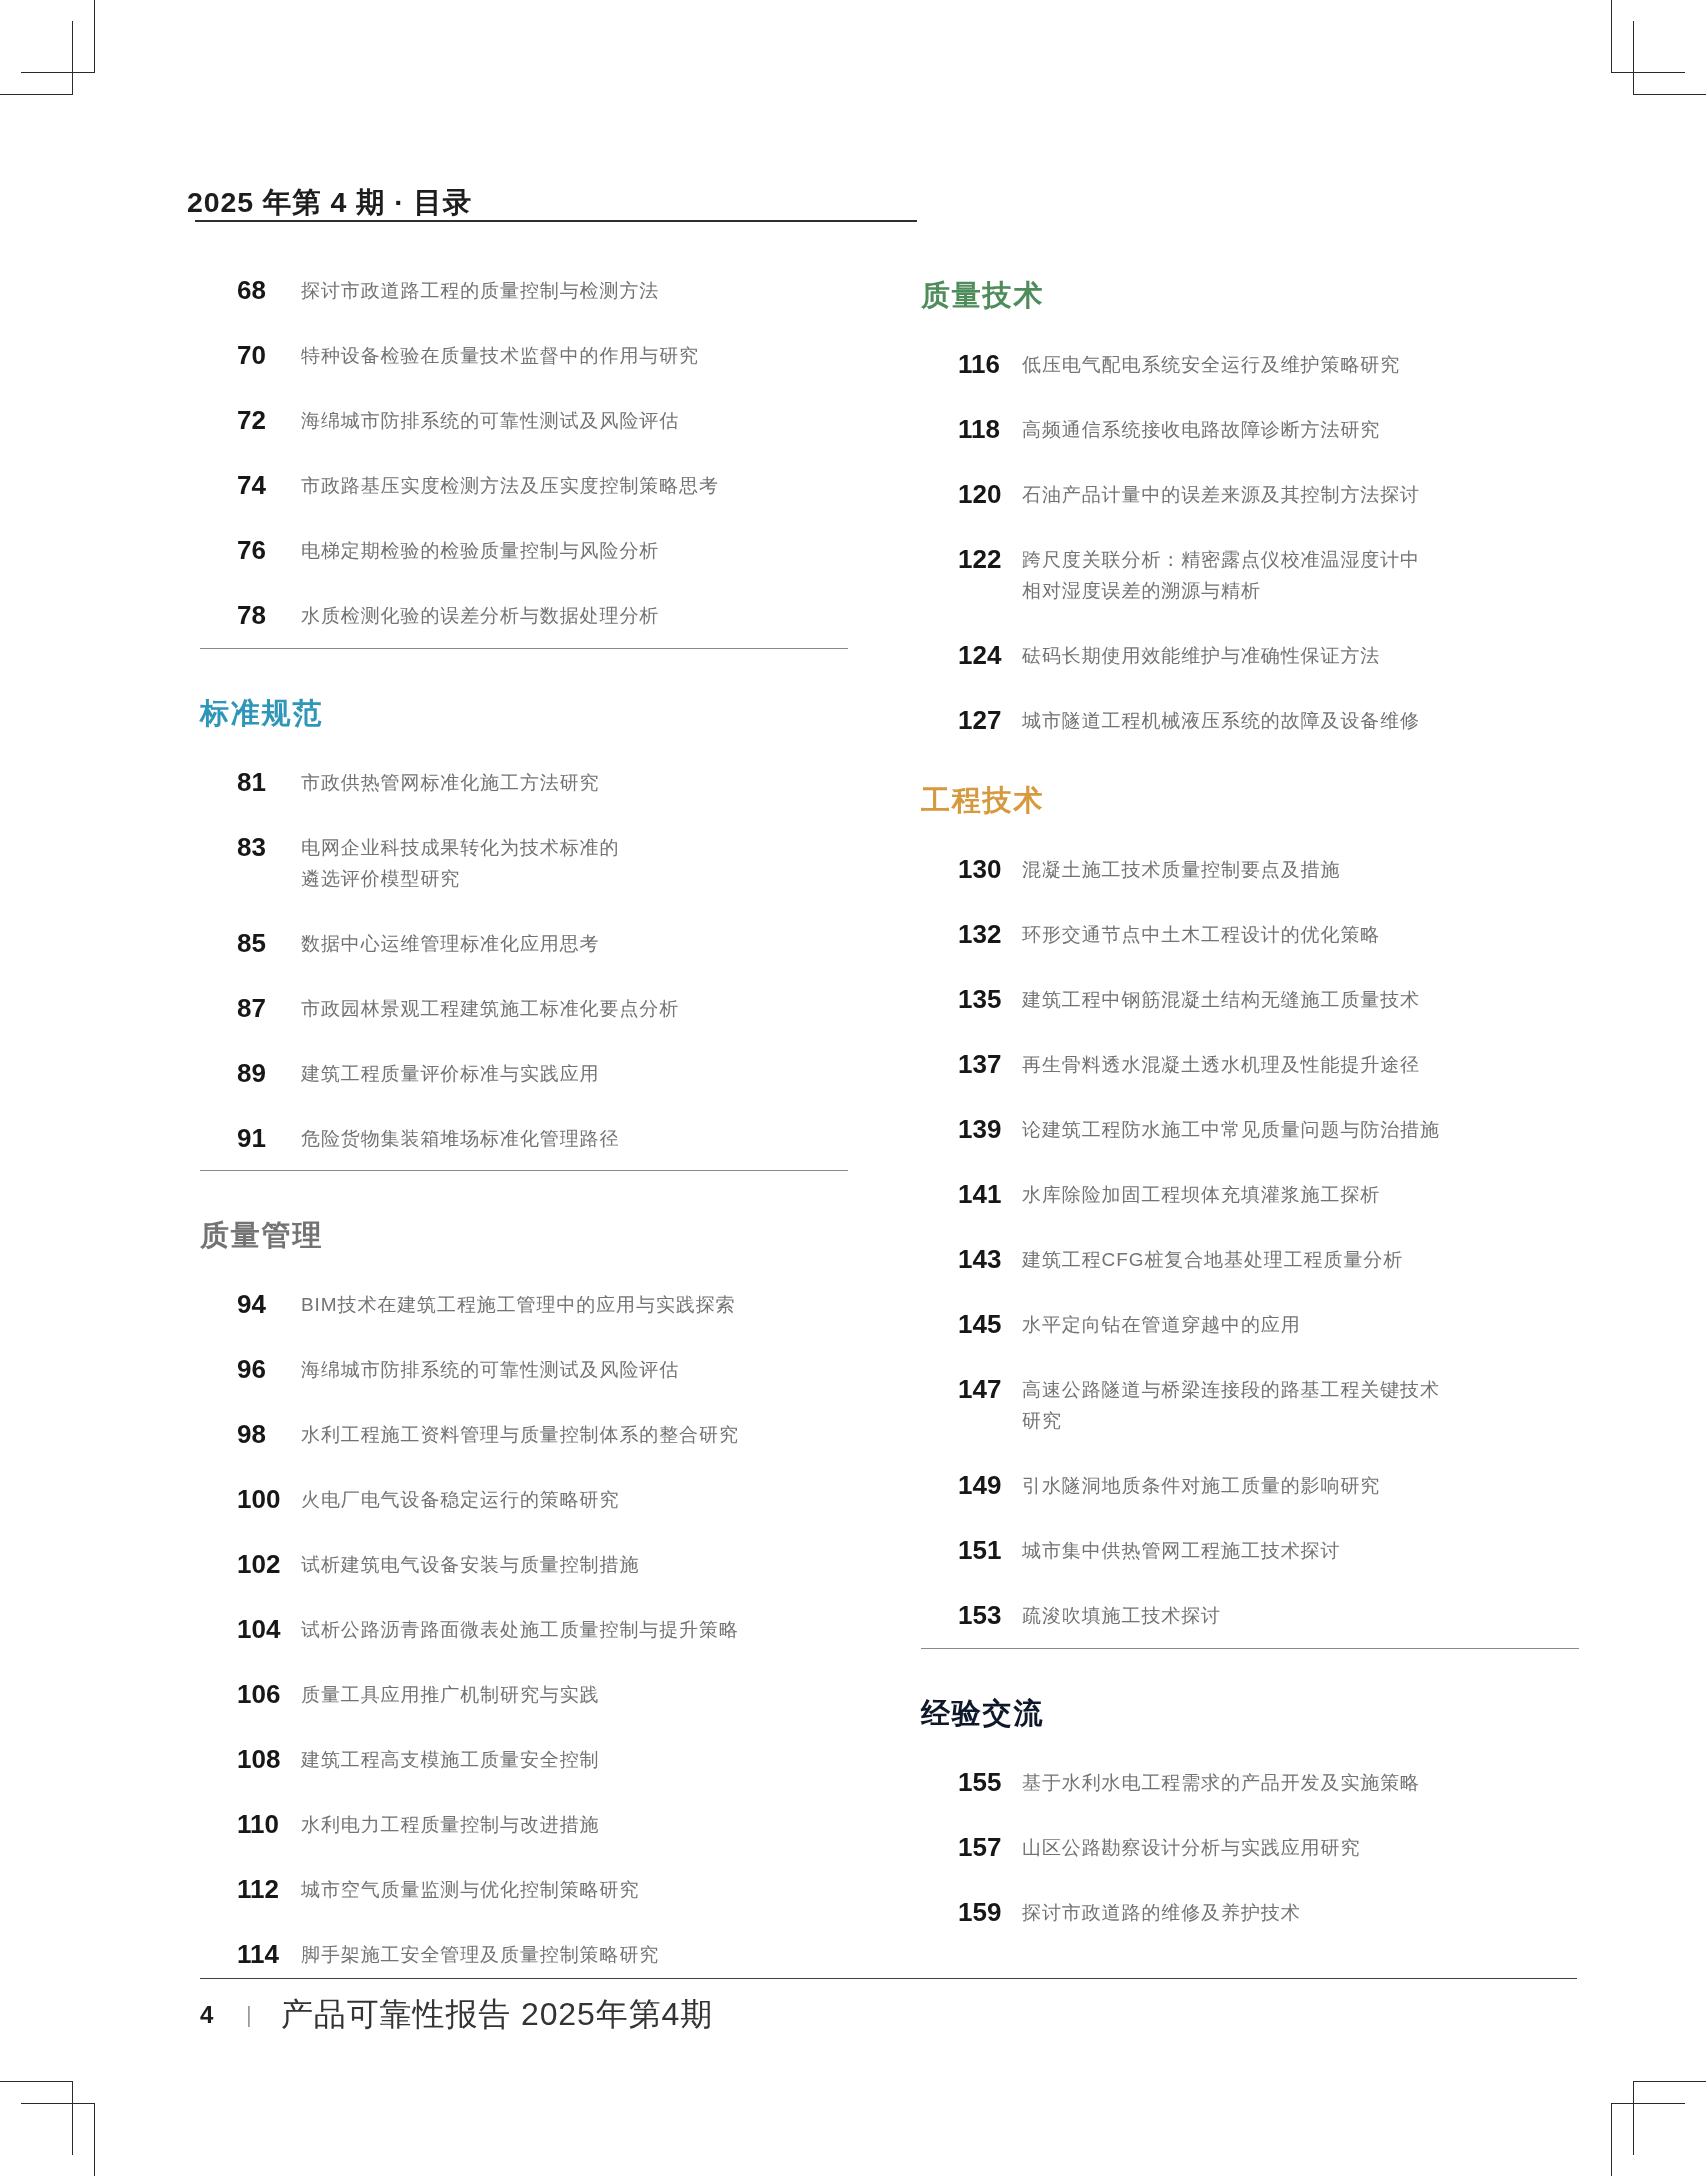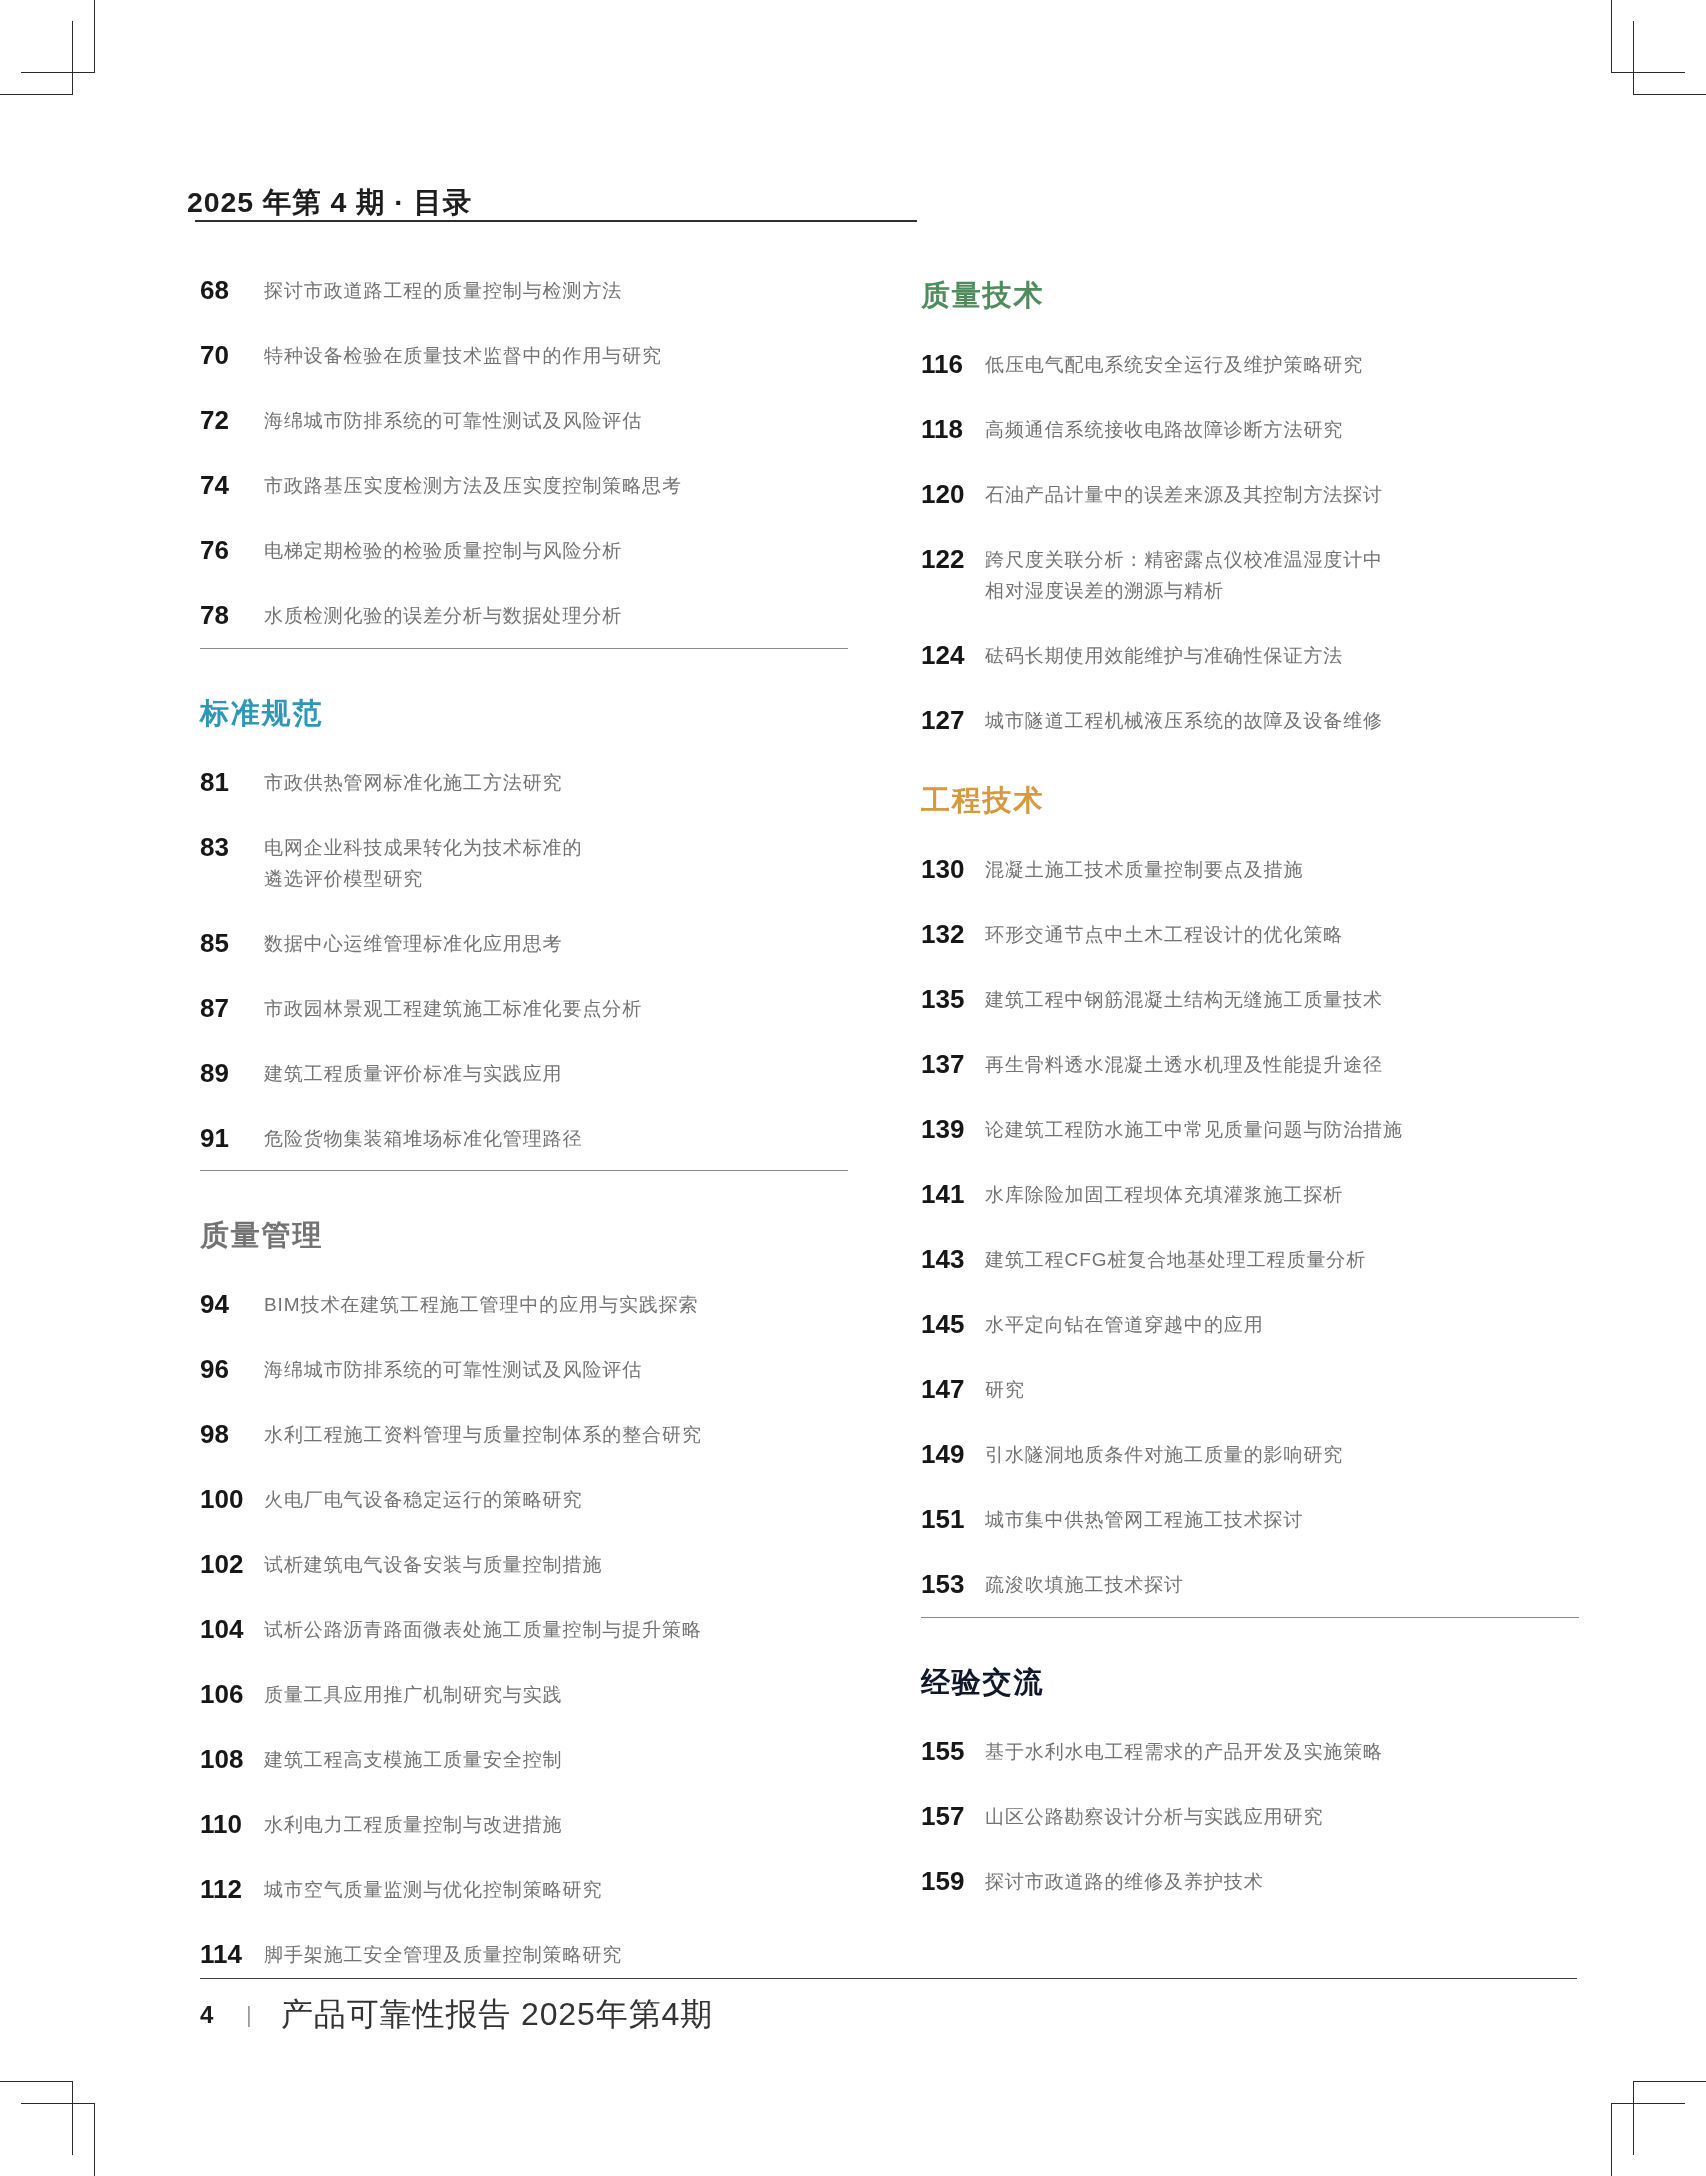--- a/index.html
+++ b/index.html
@@ -37,21 +37,21 @@
   .section-header{
     font-size:29px;font-weight:700;line-height:40px;letter-spacing:1.8px;
     margin-top:44px;
   }
   .divider{
     height:0;border-top:1.8px solid #8a8a8a;margin-top:16.5px;width:100%;
   }
   .entry{display:flex;margin-top:34px;align-items:flex-start;}
   .entry-num{
     width:64px;flex:0 0 64px;font-size:26px;font-weight:700;line-height:31px;
-    color:#171717;letter-spacing:0;
+    color:#171717;letter-spacing:0;margin-left:37px;
   }
   .entry-title{
     flex:1;font-size:19px;line-height:31px;letter-spacing:0.9px;font-weight:400;color:#737373;
   }
 
   .footer-rule{
     position:absolute;left:200px;top:1978px;width:1377px;height:0;
     border-top:1.8px solid #3f3f3f;
   }
   .footer{
@@ -305,20 +305,21 @@
     </div>
     <div class="entry">
       <div class="entry-num">145</div>
       <div class="entry-title">
         <div>水平定向钻在管道穿越中的应用</div>
       </div>
     </div>
     <div class="entry">
       <div class="entry-num">147</div>
       <div class="entry-title">
+        <div>高速公路隧道与桥梁连接段的路基工程关键技术</div>
         <div>研究</div>
       </div>
     </div>
     <div class="entry">
       <div class="entry-num">149</div>
       <div class="entry-title">
         <div>引水隧洞地质条件对施工质量的影响研究</div>
       </div>
     </div>
     <div class="entry">

